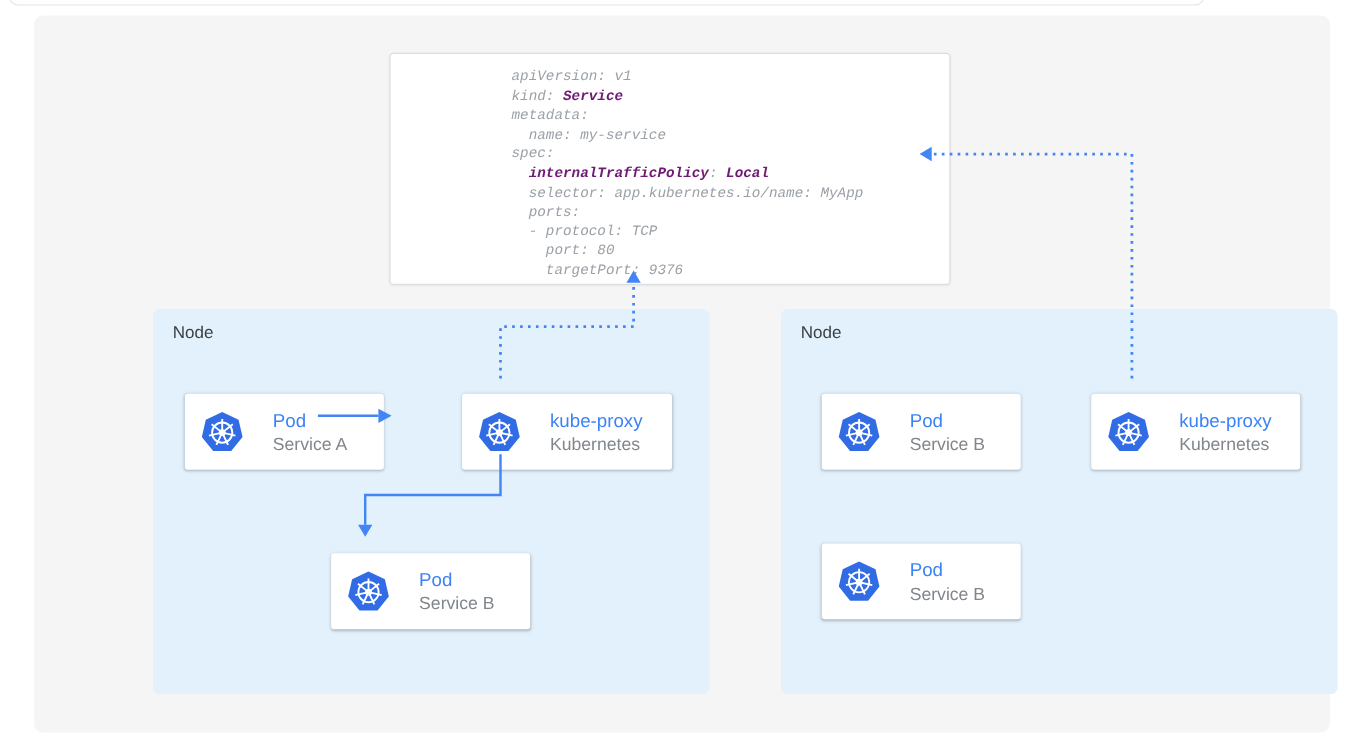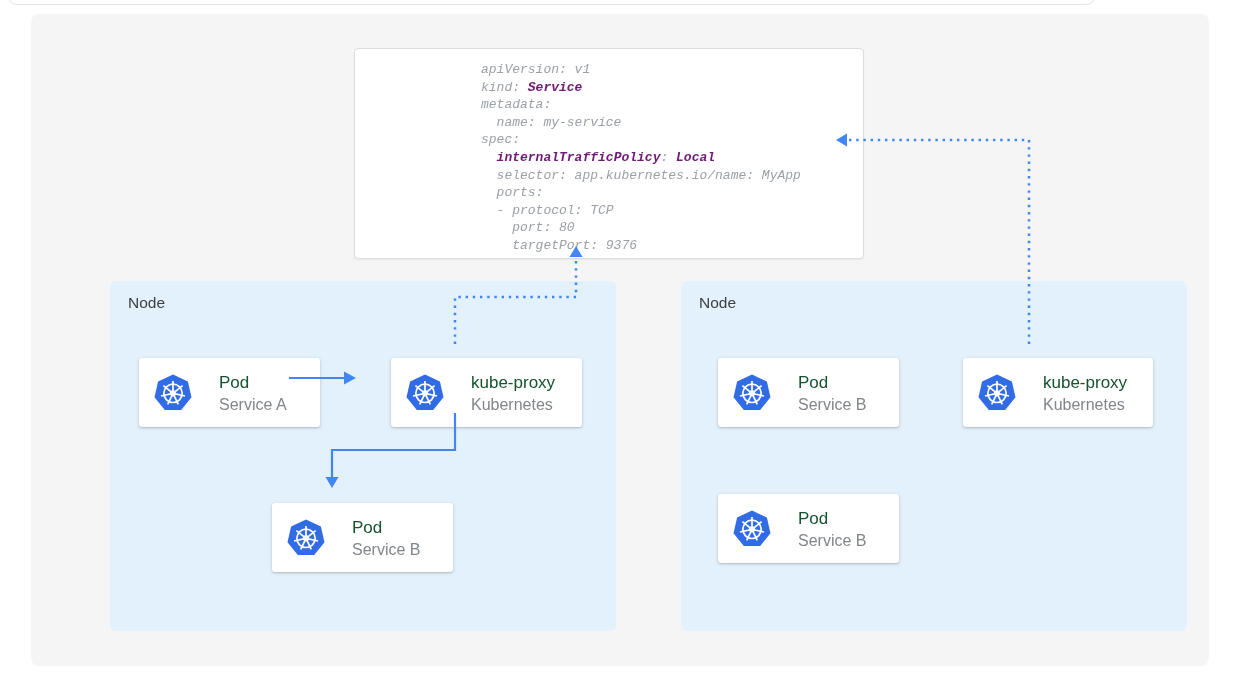--- a/index.html
+++ b/index.html
@@ -16,50 +16,49 @@
     position: absolute; left: 31px; top: 14px; width: 1178px; height: 652px;
     background: #f5f5f5; border-radius: 8px;
   }
 
   
   .yaml-card {
     position: absolute; left: 323px; top: 34px; width: 510px; height: 211px;
     background: #ffffff; border: 1px solid #dbdde0; border-radius: 4px;
     box-shadow: 0 1px 2px rgba(0,0,0,0.06);
     box-sizing: border-box;
-    padding-left: 16px;
   }
   .code {
     margin: 0; padding: 12px 10px 0 110px;
     font-family: "Liberation Mono", "DejaVu Sans Mono", monospace;
     font-size: 13px; line-height: 17.6px; font-style: italic;
     color: #9aa0a6; white-space: pre;
   }
   .code .b { font-weight: bold; color: #701a75; }
 
   
   .node {
     position: absolute; width: 506px; height: 350px;
-    background: #e3f1fc; border-radius: 6px;
+    background: #e3f1fc; border-radius: 6px; margin-left: 29px;
   }
   .node-left  { left: 79px;  top: 267px; }
   .node-right { left: 650px; top: 267px; }
   .node-label {
     position: absolute; left: 18px; top: 13px;
     font-size: 15.5px; color: #3c4043;
   }
 
   
   .card {
     position: absolute; height: 69px; background: #ffffff; border-radius: 3px;
     box-shadow: 0 1px 2px rgba(0,0,0,0.16), 0 1px 4px rgba(0,0,0,0.10);
     display: flex; align-items: center; padding-left: 15px; box-sizing: border-box;
   }
   .card .k8s { width: 38px; height: 38px; flex: 0 0 38px; margin-right: 27px; }
-  .card-title { font-size: 17px; color: #14532d; line-height: 23px; }
+  .card-title { font-size: 17px; color: #3b82f6; line-height: 23px; }
   .card-sub   { font-size: 16px; color: #80868b; line-height: 21px; }
 
   
   .pos-pod-a        { left: 29px;  top: 77px;  width: 181px; }
   .pos-kproxy-l     { left: 281px; top: 77px;  width: 191px; }
   .pos-pod-b-l      { left: 162px; top: 222px; width: 181px; }
   .pos-pod-b-r1     { left: 37px;  top: 77px;  width: 181px; }
   .pos-kproxy-r     { left: 282px; top: 77px;  width: 190px; }
   .pos-pod-b-r2     { left: 37px;  top: 213px; width: 181px; }
 

